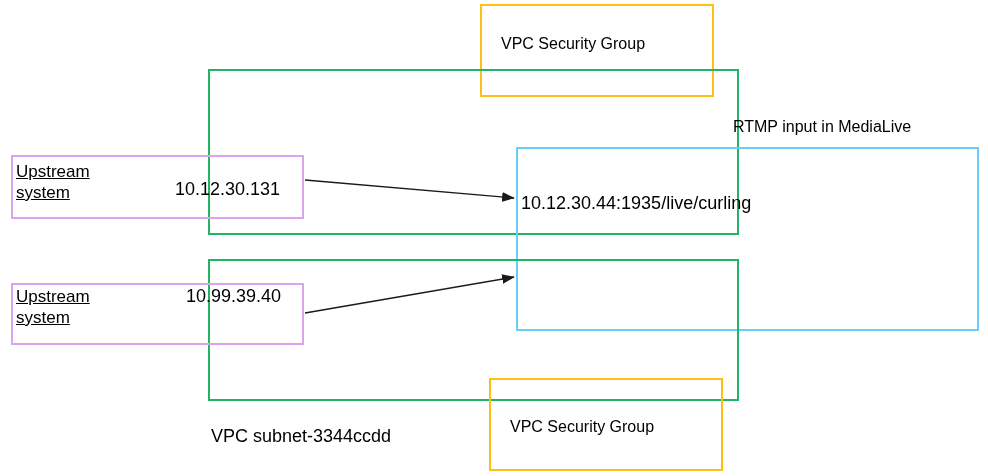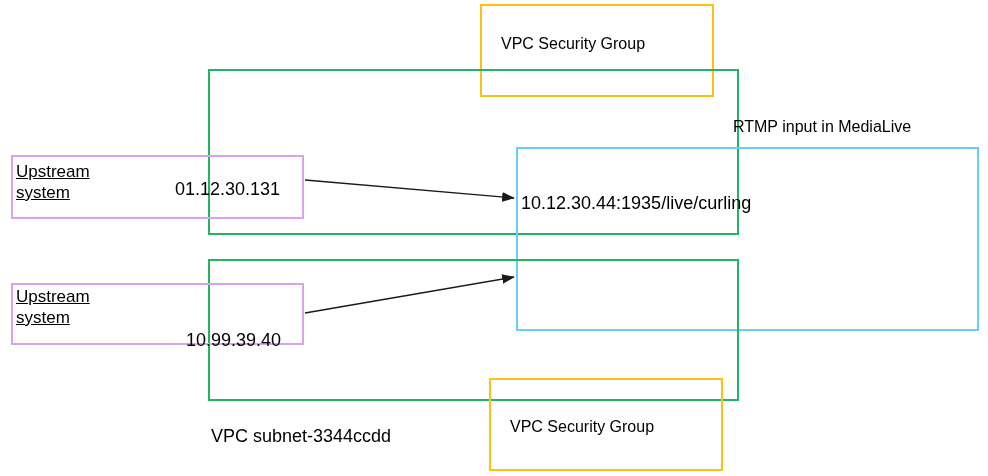--- a/index.html
+++ b/index.html
@@ -66,26 +66,26 @@
 
   <div class="box box-subnet" style="left:208px; top:259px; width:531px; height:142px;"></div>
   <div class="lbl lbl-subnet" style="left:211px; top:425px;">VPC subnet-3344ccdd</div>
 
   <div class="box box-sg" style="left:489px; top:378px; width:234px; height:93px;"></div>
   <div class="lbl lbl-sg" style="left:510px; top:416px;">VPC Security Group</div>
 
   <div class="box box-upstream" style="left:11px; top:155px; width:293px; height:64px;"></div>
   <div class="lbl lbl-up" style="left:16px; top:161px;">Upstream</div>
   <div class="lbl lbl-up" style="left:16px; top:182px;">system</div>
-  <div class="lbl lbl-ip" style="left:175px; top:178px;">01.12.30.131</div>
+  <div class="lbl lbl-ip" style="left:175px; top:178px;">10.12.30.131</div>
 
   <div class="box box-upstream" style="left:11px; top:283px; width:293px; height:62px;"></div>
   <div class="lbl lbl-up" style="left:16px; top:286px;">Upstream</div>
   <div class="lbl lbl-up" style="left:16px; top:307px;">system</div>
-  <div class="lbl lbl-ip" style="left:186px; top:285px;margin-top:44px;">10.99.39.40</div>
+  <div class="lbl lbl-ip" style="left:186px; top:285px;">10.99.39.40</div>
 
   <div class="lbl lbl-url" style="left:521px; top:192px;">10.12.30.44:1935/live/curling</div>
 
   <svg id="arrows" viewBox="0 0 988 476">
     <defs>
       <marker id="arrowhead" markerWidth="9" markerHeight="7" refX="8.5" refY="3.5" orient="auto" markerUnits="strokeWidth">
         <polygon points="0 0, 9 3.5, 0 7" fill="#1a1a1a"></polygon>
       </marker>
     </defs>
     <line x1="305" y1="180" x2="514" y2="198" stroke="#1a1a1a" stroke-width="1.4" marker-end="url(#arrowhead)"></line>

